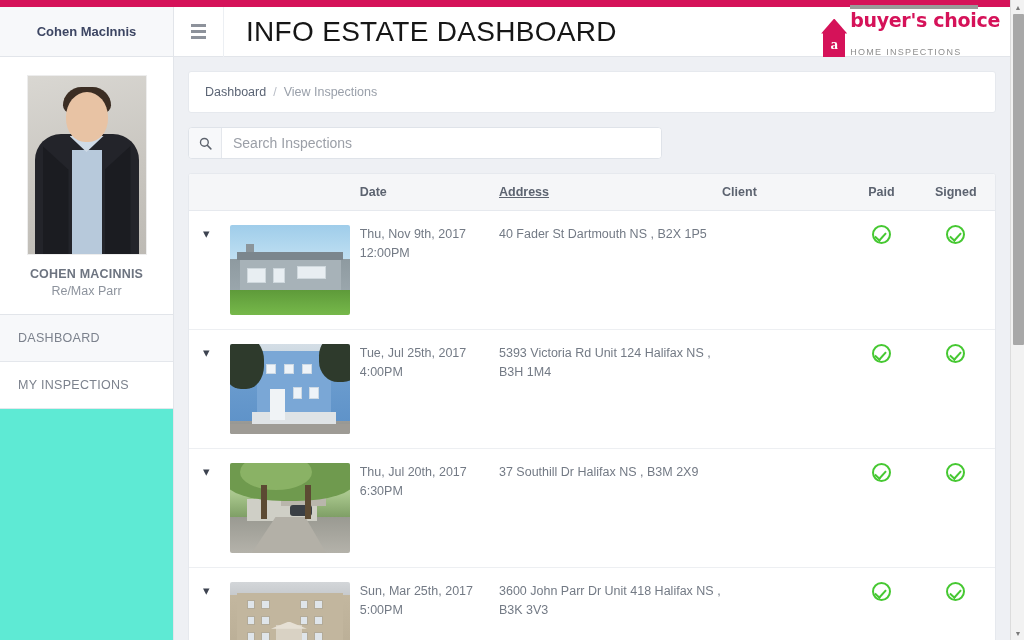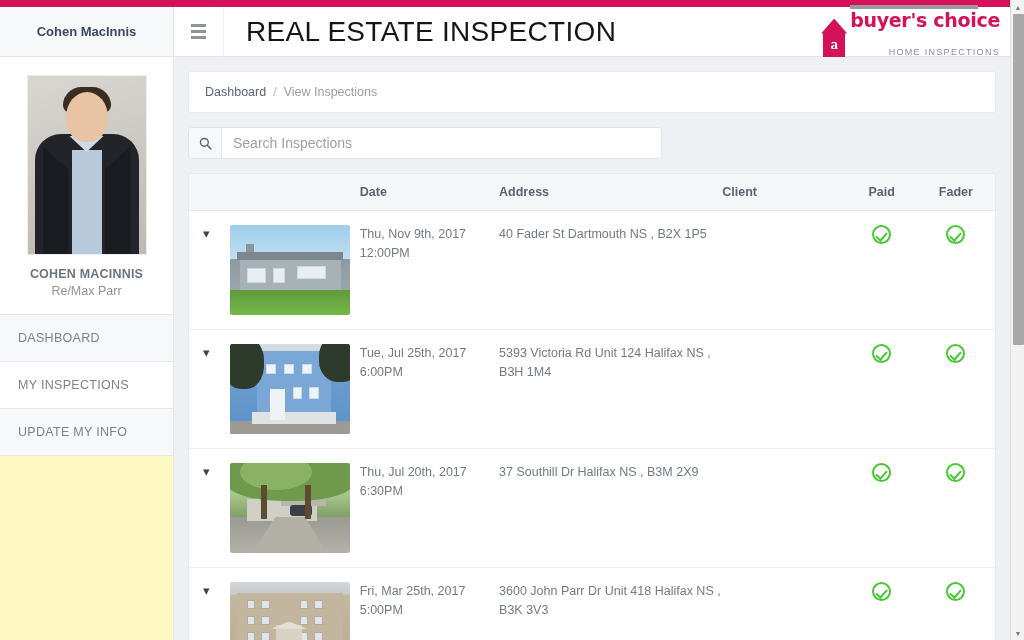--- a/index.html
+++ b/index.html
@@ -12,21 +12,21 @@
 
   
   .accent-strip {
     position: absolute; top: 0; left: 0; width: 1010px; height: 7px;
     background: #d51259;
   }
 
   
   .sidebar {
     position: absolute; top: 7px; left: 0; width: 174px; bottom: 0;
-    background: #fef9c3; border-right: 1px solid #e2e5ea;
+    background: #5eead4; border-right: 1px solid #e2e5ea;
   }
   .sidebar-brand {
     height: 50px; display: flex; align-items: center; justify-content: center;
     font-size: 13px; font-weight: bold; color: #3d4663;
     border-bottom: 1px solid #e2e5ea; background: #f7f8fa;
   }
   .profile-card {
     background: #ffffff; padding: 18px 0 16px; text-align: center;
     border-bottom: 1px solid #e2e5ea;
   }
@@ -106,21 +106,21 @@
     position: absolute; top: 17px; left: 0; width: 26px; text-align: center;
     color: #ffffff; font-size: 15px; font-weight: bold; font-family: "Liberation Serif", serif;
   }
   .logo-text { display: flex; flex-direction: column; padding-bottom: 2px; }
   .logo-bar { width: 128px; height: 4px; background: #9a9a9a; margin-bottom: 2px; }
   .logo-main {
     font-size: 19px; font-weight: bold; color: #d51259;
     letter-spacing: -.3px; line-height: 1; font-family: "DejaVu Sans", sans-serif;
   }
   .logo-sub {
-    font-size: 9px; color: #8e8e8e; letter-spacing: 1.3px; margin-top: 18px; line-height: 1; text-align: right;
+    font-size: 9px; color: #8e8e8e; letter-spacing: 1.3px; margin-top: 18px; line-height: 1;
   }
 
   
   .content {
     position: absolute; top: 57px; left: 174px; right: 14px; bottom: 0;
     background: #eef0f4; padding: 14px 14px 0 14px; overflow: hidden;
   }
   .breadcrumb {
     background: #ffffff; border: 1px solid #e6e9ee; border-radius: 3px;
     padding: 13px 16px; font-size: 12.5px; display: flex; align-items: center; gap: 7px;
@@ -151,21 +151,21 @@
     border-radius: 3px; overflow: hidden;
   }
   table { width: 100%; border-collapse: collapse; }
   thead th {
     background: #f5f6f8; font-size: 12.5px; color: #5c6370; font-weight: bold;
     text-align: left; padding: 11px 0; border-bottom: 1px solid #e6e9ee;
   }
   .col-toggle { width: 42px; }
   .col-thumb  { width: 130px; }
   .col-date   { width: 143px; }
-  .col-addr   { width: 230px; }
+  .col-addr   { width: 230px; text-decoration: underline; }
   .col-client { width: 128px; }
   .col-paid   { width: 72px; text-align: center !important; }
   .col-signed { width: 80px; text-align: center !important; }
   tbody td {
     border-bottom: 1px solid #edeff2; vertical-align: top;
     padding: 14px 0; font-size: 12.5px; color: #737a85; line-height: 1.5;
   }
   tbody td.c-toggle { padding-left: 14px; }
   .chevron { color: #3d4350; font-size: 13px; cursor: pointer; line-height: 1; }
   .thumb { width: 120px; height: 90px; border-radius: 2px; overflow: hidden; position: relative; }
@@ -247,31 +247,30 @@
         <div class="av-hair"></div>
         <div class="av-head"></div>
       </div>
       <div class="profile-name">COHEN MACINNIS</div>
       <div class="profile-company">Re/Max Parr</div>
     </div>
 
     <nav>
       <div class="nav-item">DASHBOARD</div>
       <div class="nav-item active">MY INSPECTIONS</div>
-      <div class="nav-item">UPDATE MY INFO</div>
     </nav>
   </aside>
 
   <header class="header">
     <div class="hamburger">
       <span></span>
       <span></span>
       <span></span>
     </div>
-    <h1 class="page-title">REAL ESTATE INSPECTION</h1>
+    <h1 class="page-title">INFO ESTATE DASHBOARD</h1>
 
     <div class="logo">
       <div class="logo-house">
         <div class="logo-roof"></div>
         <div class="logo-body"></div>
         <div class="logo-a">a</div>
       </div>
       <div class="logo-text">
         <div class="logo-bar"></div>
         <div class="logo-main">buyer's choice</div>
@@ -301,21 +300,21 @@
     <div class="table-card">
       <table>
         <thead>
           <tr>
             <th class="col-toggle"></th>
             <th class="col-thumb"></th>
             <th class="col-date">Date</th>
             <th class="col-addr">Address</th>
             <th class="col-client">Client</th>
             <th class="col-paid">Paid</th>
-            <th class="col-signed">Fader</th>
+            <th class="col-signed">Signed</th>
           </tr>
         </thead>
         <tbody>
 
           <tr>
             <td class="c-toggle">
               <span class="chevron">▾</span>
             </td>
             <td>
               <div class="thumb t1">
@@ -355,21 +354,21 @@
                 <div class="win" style="left:66%;top:48%;width:8%;height:13%"></div>
                 <div class="base"></div>
                 <div class="door"></div>
                 <div class="tree" style="left:-6%;top:-8%;width:34%;height:58%"></div>
                 <div class="tree" style="left:74%;top:-10%;width:36%;height:52%"></div>
                 <div class="sidewalk"></div>
               </div>
             </td>
             <td>
               <div>Tue, Jul 25th, 2017</div>
-              <div>6:00PM</div>
+              <div>4:00PM</div>
             </td>
             <td>5393 Victoria Rd Unit 124 Halifax NS , B3H 1M4</td>
             <td></td>
             <td class="check-cell">
               <span class="check"></span>
             </td>
             <td class="check-cell">
               <span class="check"></span>
             </td>
           </tr>
@@ -422,21 +421,21 @@
                 <div class="win" style="left:14%;top:56%;width:7%;height:10%"></div>
                 <div class="win" style="left:26%;top:56%;width:7%;height:10%"></div>
                 <div class="win" style="left:58%;top:56%;width:7%;height:10%"></div>
                 <div class="win" style="left:70%;top:56%;width:7%;height:10%"></div>
                 <div class="entry"></div>
                 <div class="portico"></div>
 
               </div>
             </td>
             <td>
-              <div>Fri, Mar 25th, 2017</div>
+              <div>Sun, Mar 25th, 2017</div>
               <div>5:00PM</div>
             </td>
             <td>3600 John Parr Dr Unit 418 Halifax NS , B3K 3V3</td>
             <td></td>
             <td class="check-cell">
               <span class="check"></span>
             </td>
             <td class="check-cell">
               <span class="check"></span>
             </td>

